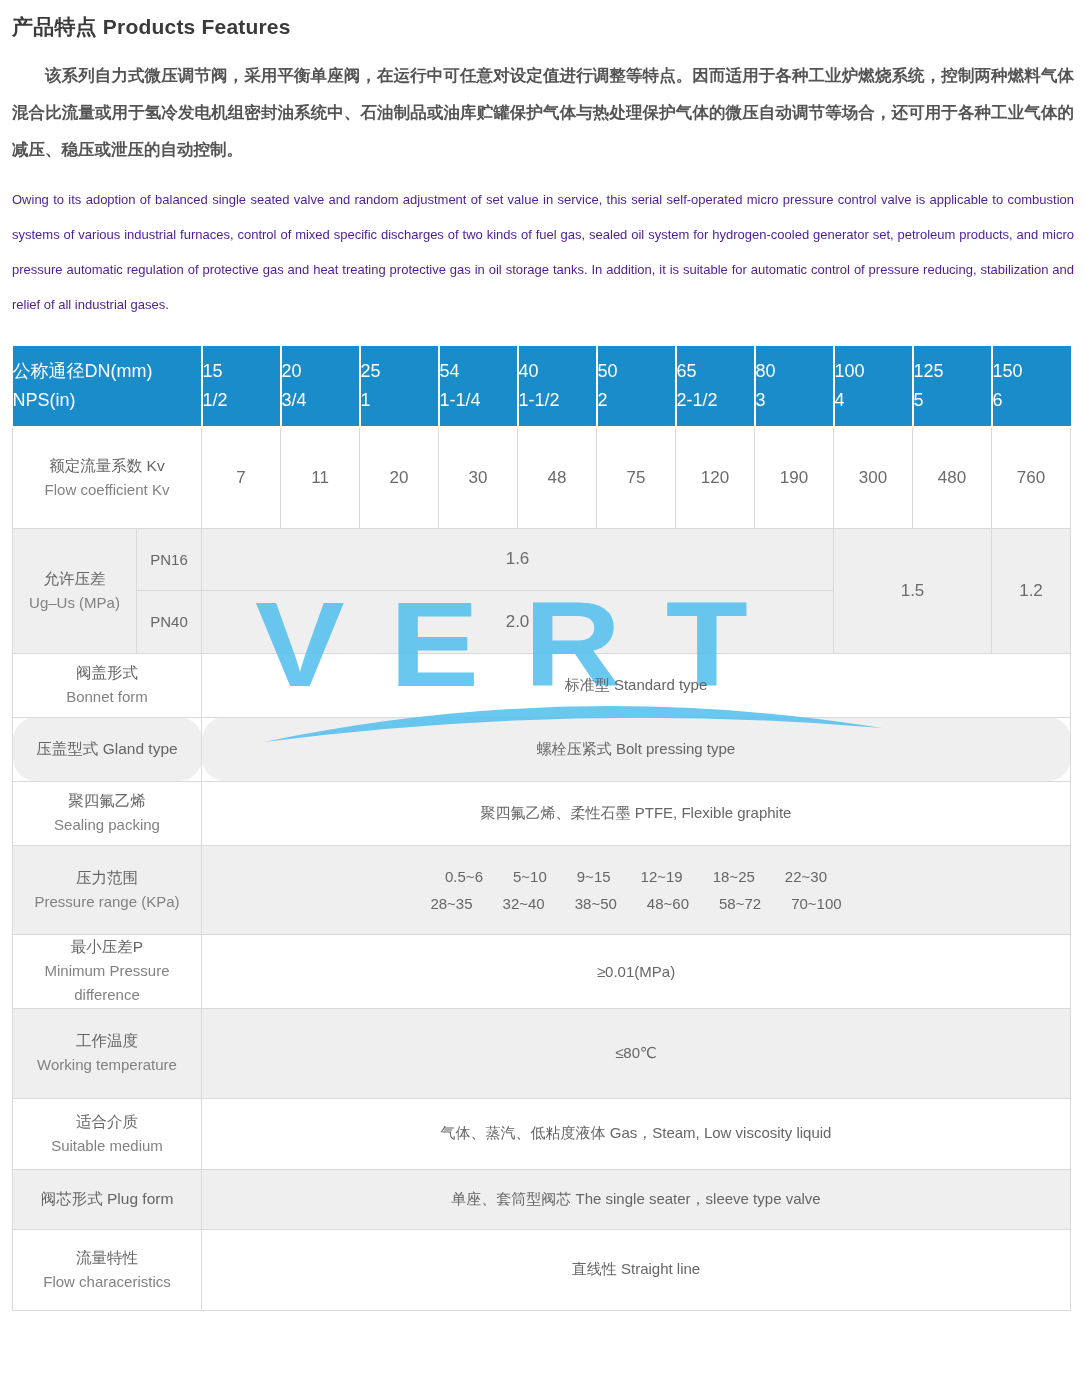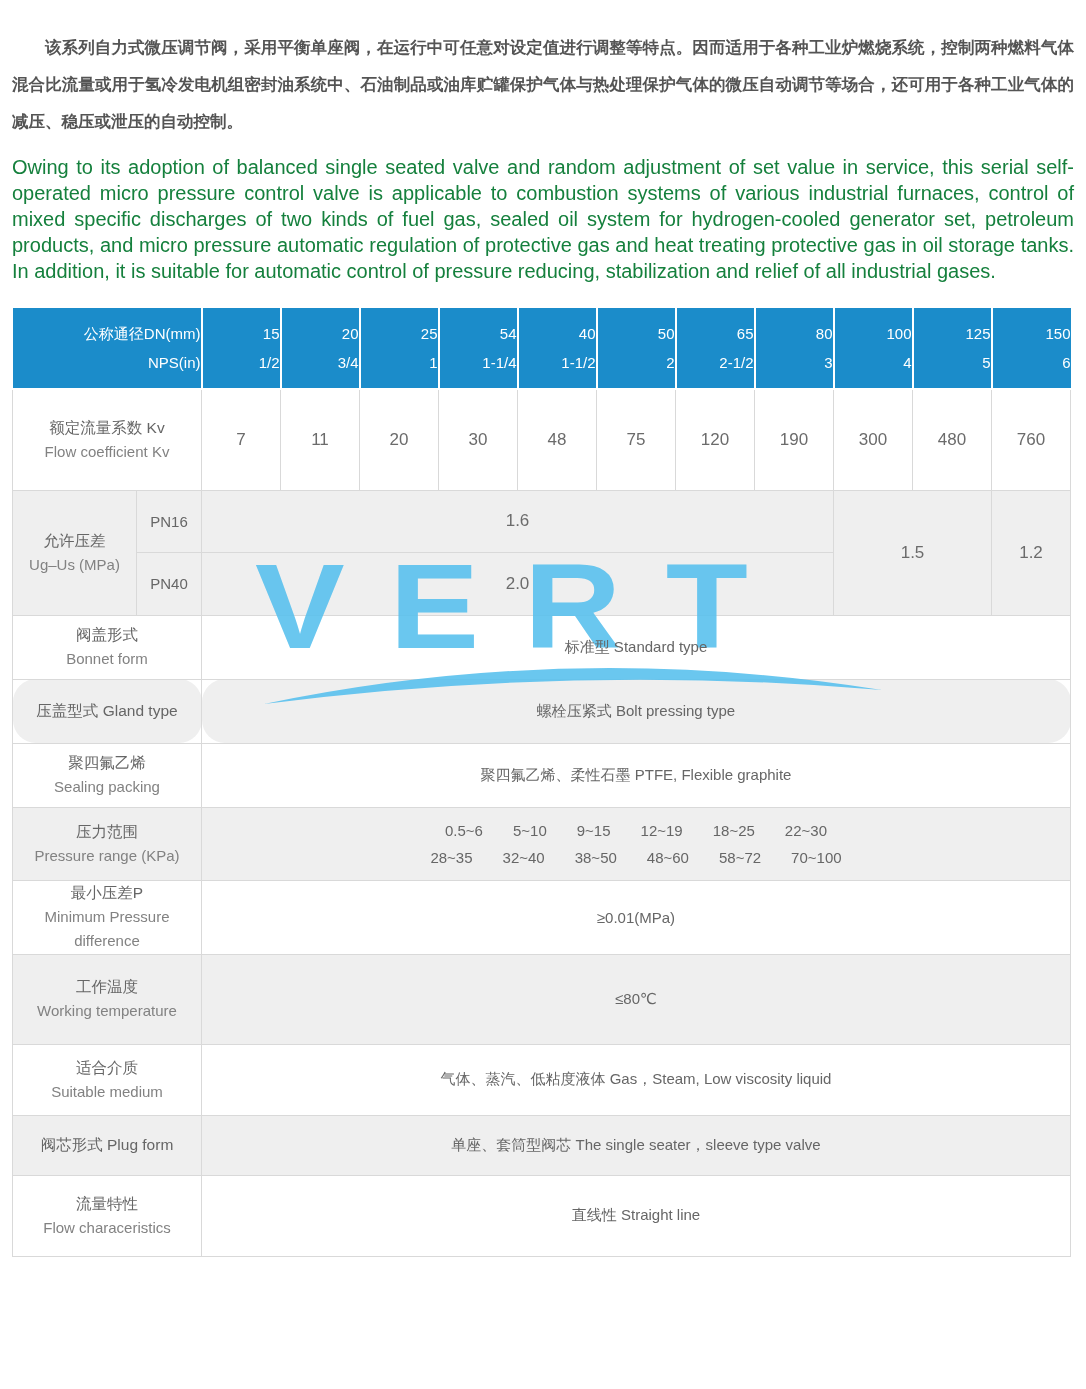--- a/index.html
+++ b/index.html
@@ -21,47 +21,47 @@
     margin-top: 16px;
     font-size: 16.5px;
     line-height: 37px;
     color: #545454;
     text-align: justify;
     text-indent: 2em;
     font-weight: bold;
   }
   .para-en {
     margin-top: 14px;
-    font-size: 20px;
-    line-height: 26px;
-    color: #15803d;
+    font-size: 13px;
+    line-height: 35px;
+    color: #4c1d95;
     text-align: justify;
   }
   .params-title { margin-top: 42px; }
 
   .table-wrap { position: relative; margin-top: 22px; width: 1059px; }
 
   table {
     width: 1058px;
     border-collapse: collapse;
     table-layout: fixed;
   }
   col.c-lab1 { width: 124px; }
   col.c-lab2 { width: 65px; }
   col.c-d    { width: 79px; }
 
   thead th {
     background: #1b8cca;
     color: #ffffff;
     font-weight: normal;
-    font-size: 15px;
+    font-size: 18px;
     line-height: 29px;
     height: 82px;
     border: 2px solid #ffffff;
-    text-align: right;
+    text-align: left;
     vertical-align: middle;
   }
   thead th:first-child { border-left: 0; }
   thead th:last-child { border-right: 0; }
 
   tbody td {
     border: 1px solid #d9d9d9;
     text-align: center;
     vertical-align: middle;
     font-size: 15px;
@@ -78,21 +78,21 @@
   .lbl .en { font-size: 15px; color: #828282; line-height: 24px; }
   .val { font-size: 15px; color: #666; }
   .num { font-size: 17px; color: #6b6b6b; }
 
   .r-kv td     { height: 101px; }
   .r-pn16 td   { height: 62px; }
   .r-pn40 td   { height: 63px; }
   .r-bonnet td { height: 64px; }
   .r-gland td  { height: 64px; border-radius: 23px; }
   .r-seal td   { height: 64px; }
-  .r-press td  { height: 73px; }
+  .r-press td  { height: 89px; }
   .r-minp td   { height: 74px; }
   .r-temp td   { height: 90px; }
   .r-med td    { height: 71px; }
   .r-plug td   { height: 60px; }
   .r-flow td   { height: 81px; }
 
   .press-line { line-height: 27px; text-align: center; }
   .press-line span { display: inline-block; margin: 0 15px; }
 
   
@@ -119,20 +119,21 @@
     z-index: 1;
     pointer-events: none;
     opacity: 0.9;
   }
 </style>
 </head>
 <body>
 
 <div class="page">
 
+  <h1 class="sec-title">产品特点 Products Features</h1>
 
   <p class="para-zh">该系列自力式微压调节阀，采用平衡单座阀，在运行中可任意对设定值进行调整等特点。因而适用于各种工业炉燃烧系统，控制两种燃料气体混合比流量或用于氢冷发电机组密封油系统中、石油制品或油库贮罐保护气体与热处理保护气体的微压自动调节等场合，还可用于各种工业气体的减压、稳压或泄压的自动控制。</p>
 
   <p class="para-en">Owing to its adoption of balanced single seated valve and random adjustment of set value in service, this serial self-operated micro pressure control valve is applicable to combustion systems of various industrial furnaces, control of mixed specific discharges of two kinds of fuel gas, sealed oil system for hydrogen-cooled generator set, petroleum products, and micro pressure automatic regulation of protective gas and heat treating protective gas in oil storage tanks. In addition, it is suitable for automatic control of pressure reducing, stabilization and relief of all industrial gases.</p>
 
 
   <div class="table-wrap">
 
     <table>
       <colgroup>

